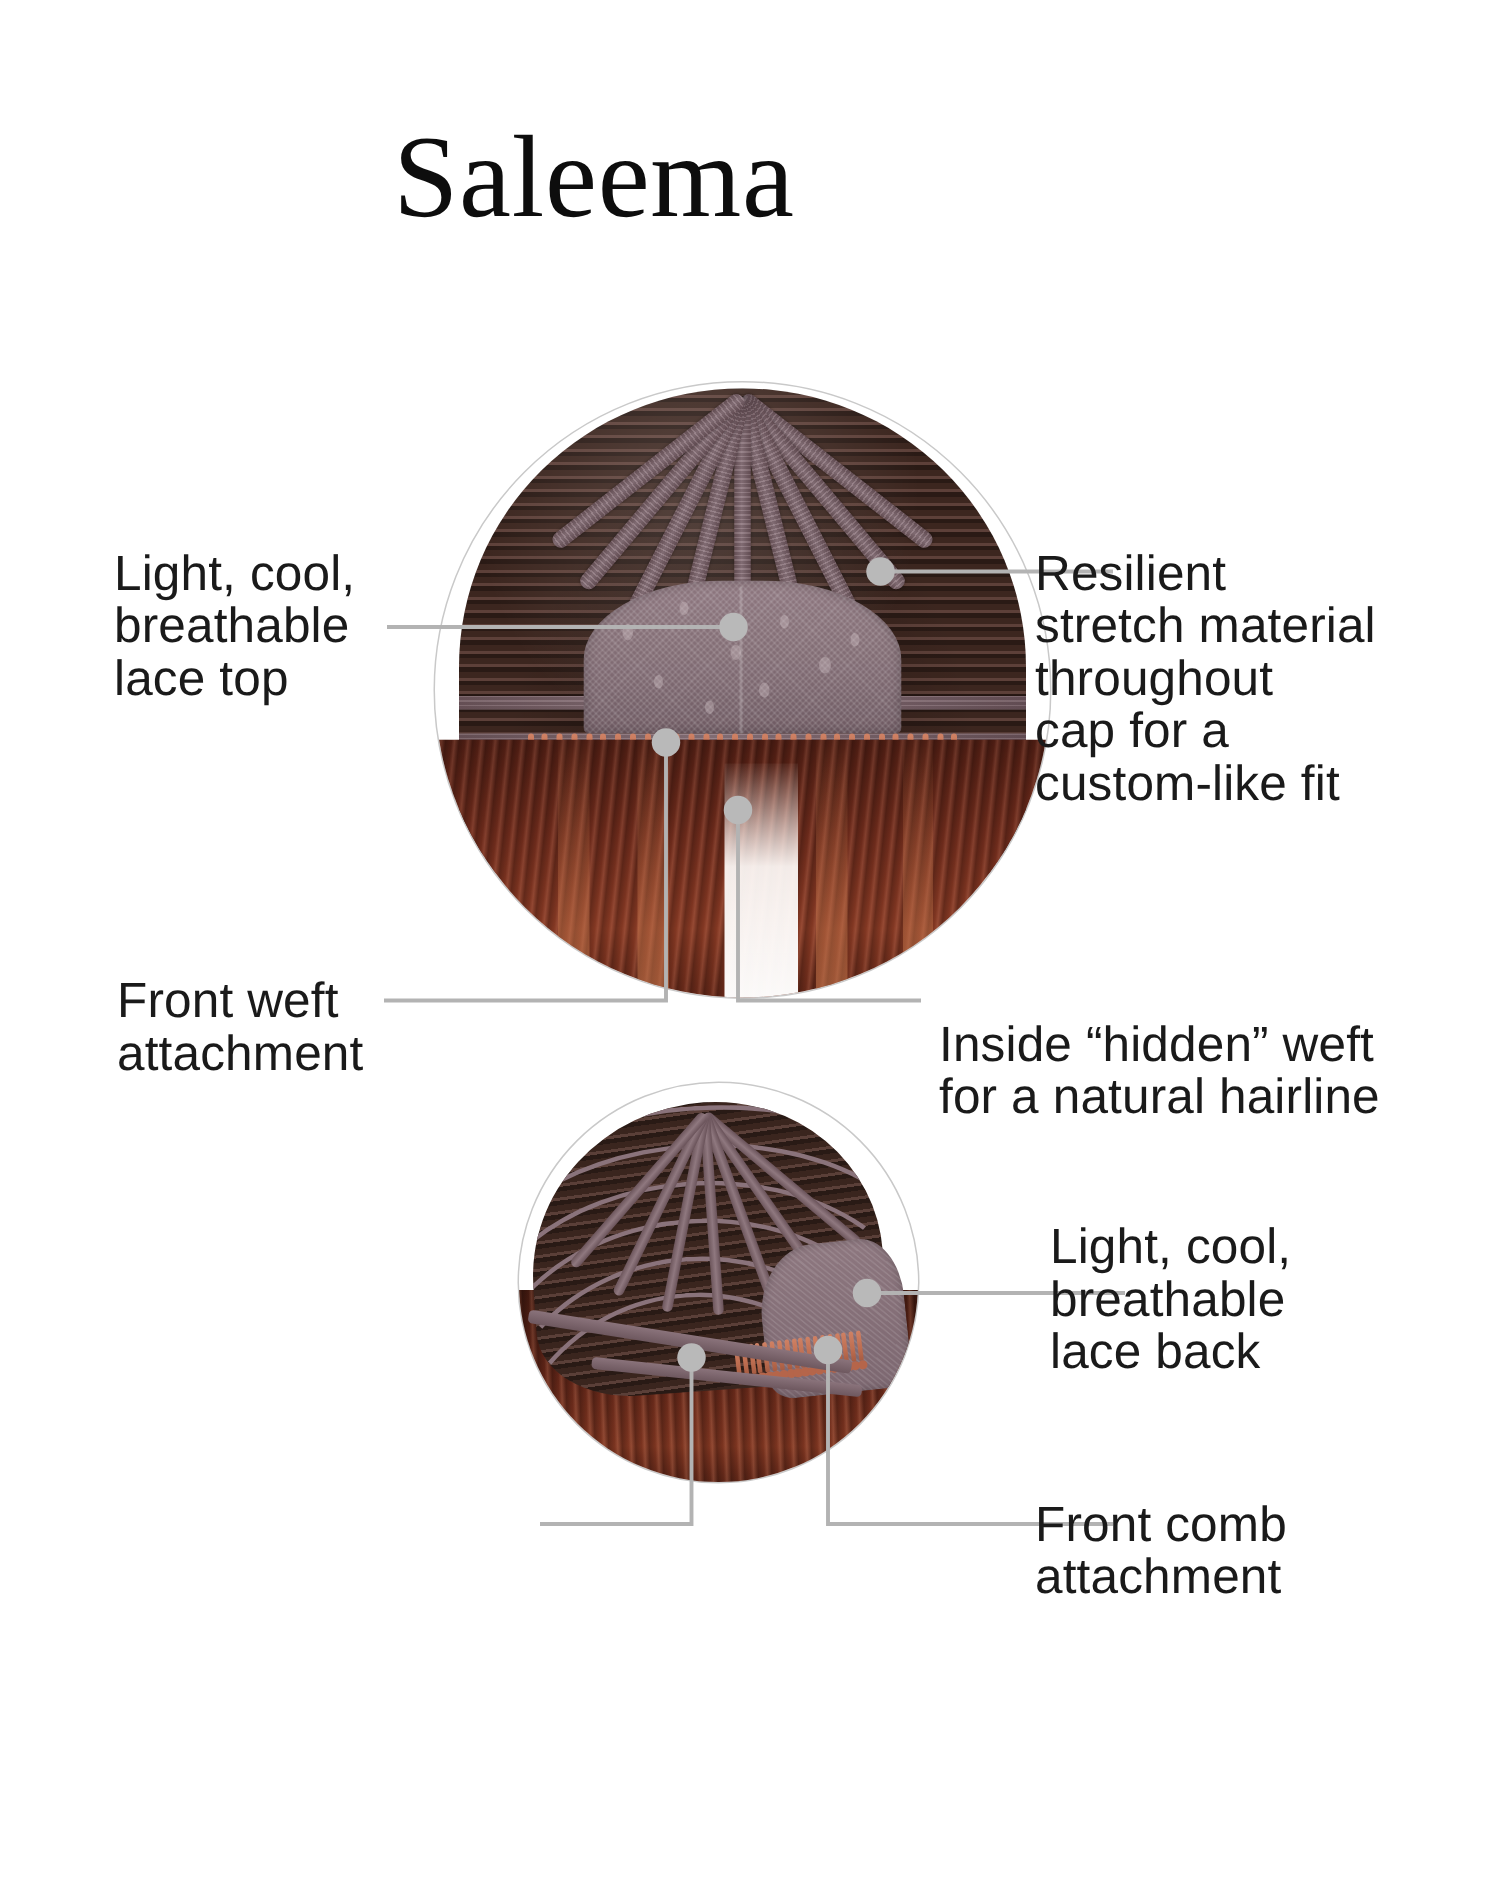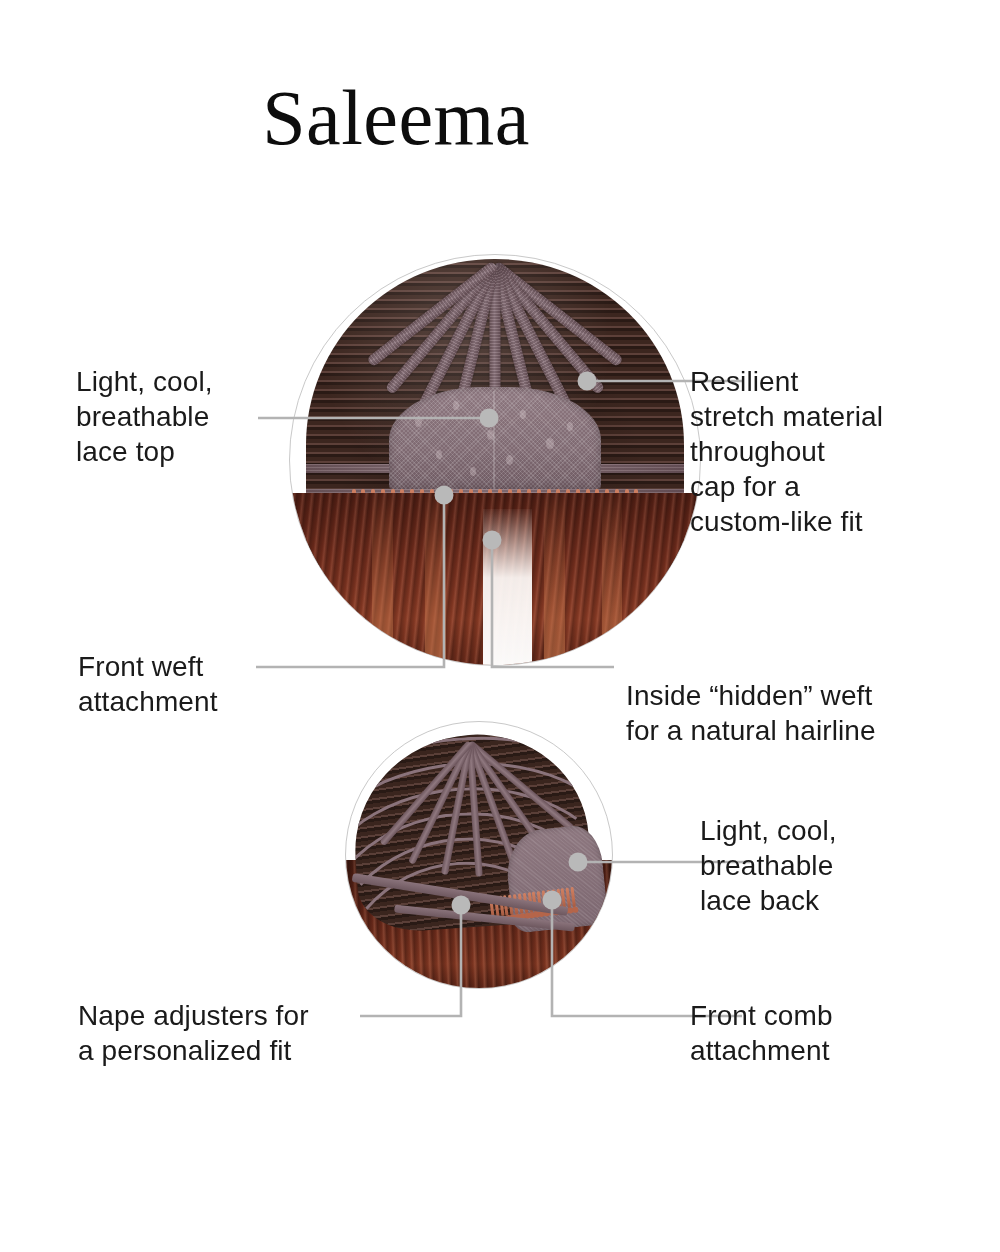--- a/index.html
+++ b/index.html
@@ -31,21 +31,21 @@
     line-height: 92px;
     letter-spacing: 0.5px;
     color: #0d0d0d;
     font-weight: 400;
   }
 
   
   .label {
     position: absolute;
     font-family: "Liberation Sans", sans-serif;
-    font-size: 28px;
+    font-size: 33px;
     line-height: 35px;
     color: #1a1a1a;
     font-weight: 400;
     letter-spacing: 0.1px;
     white-space: pre-line;
   }
   .label.left  { text-align: left;  }
   .label.right { }
 
   
@@ -443,19 +443,17 @@
   <div class="label left" style="left:78px;  top:649px; width:250px;">Front weft
 attachment</div>
 
   <div class="label left" style="left:626px; top:649px; width:330px;margin-top:29px;">Inside “hidden” weft
 for a natural hairline</div>
 
   <div class="label right" style="left:700px; top:813px; width:250px;">Light, cool,
 breathable
 lace back</div>
 
-  <div class="label left" style="left:78px;  top:998px; width:320px;">Nape adjusters for
-a personalized fit</div>
 
   <div class="label right" style="left:690px; top:998px; width:260px;">Front comb
 attachment</div>
 
 </div>
 
 </body></html>

